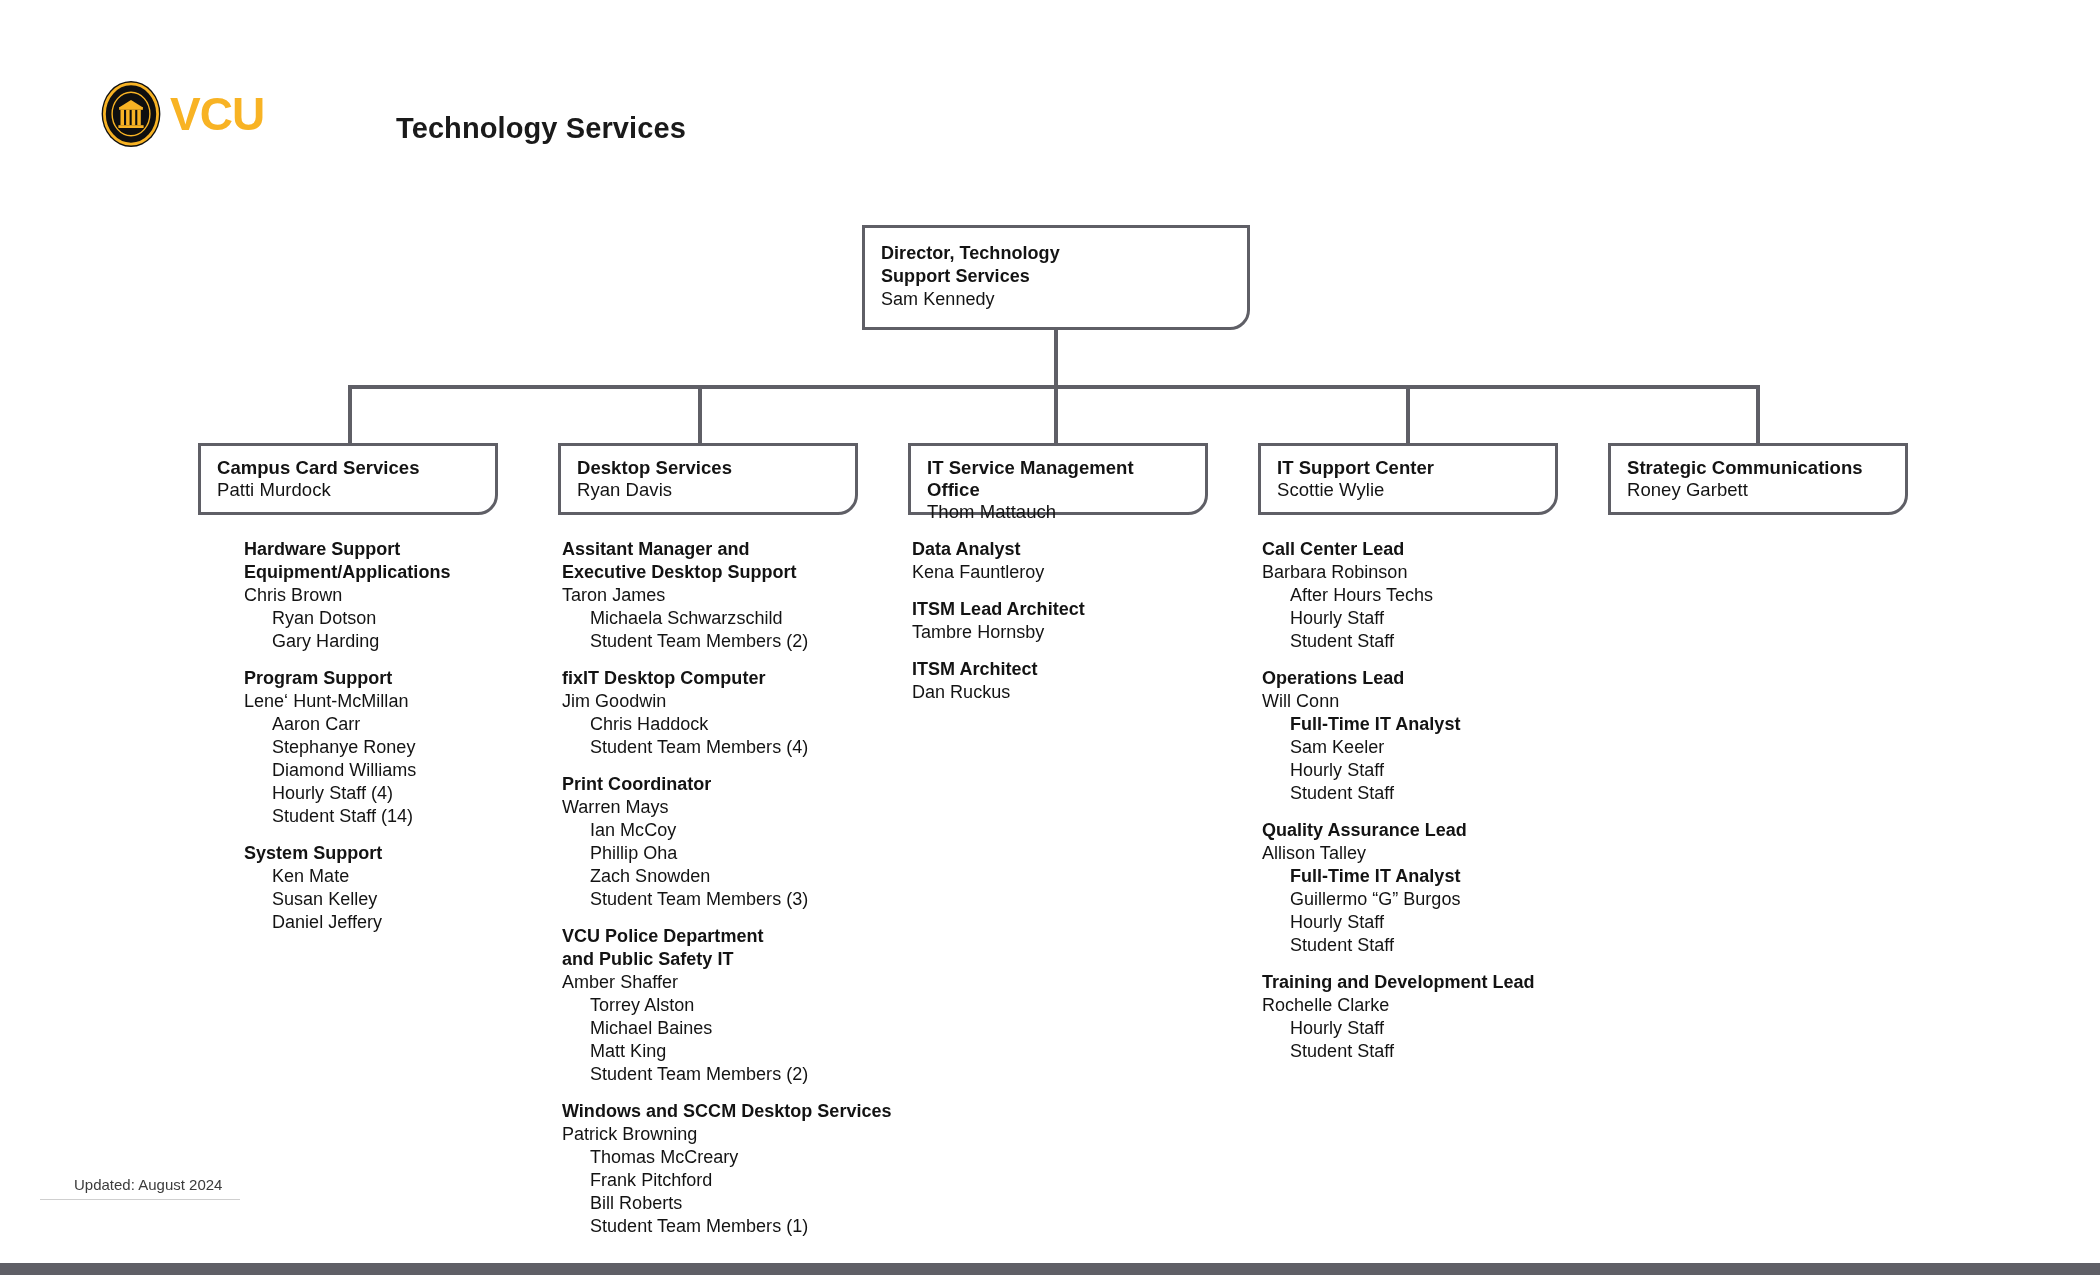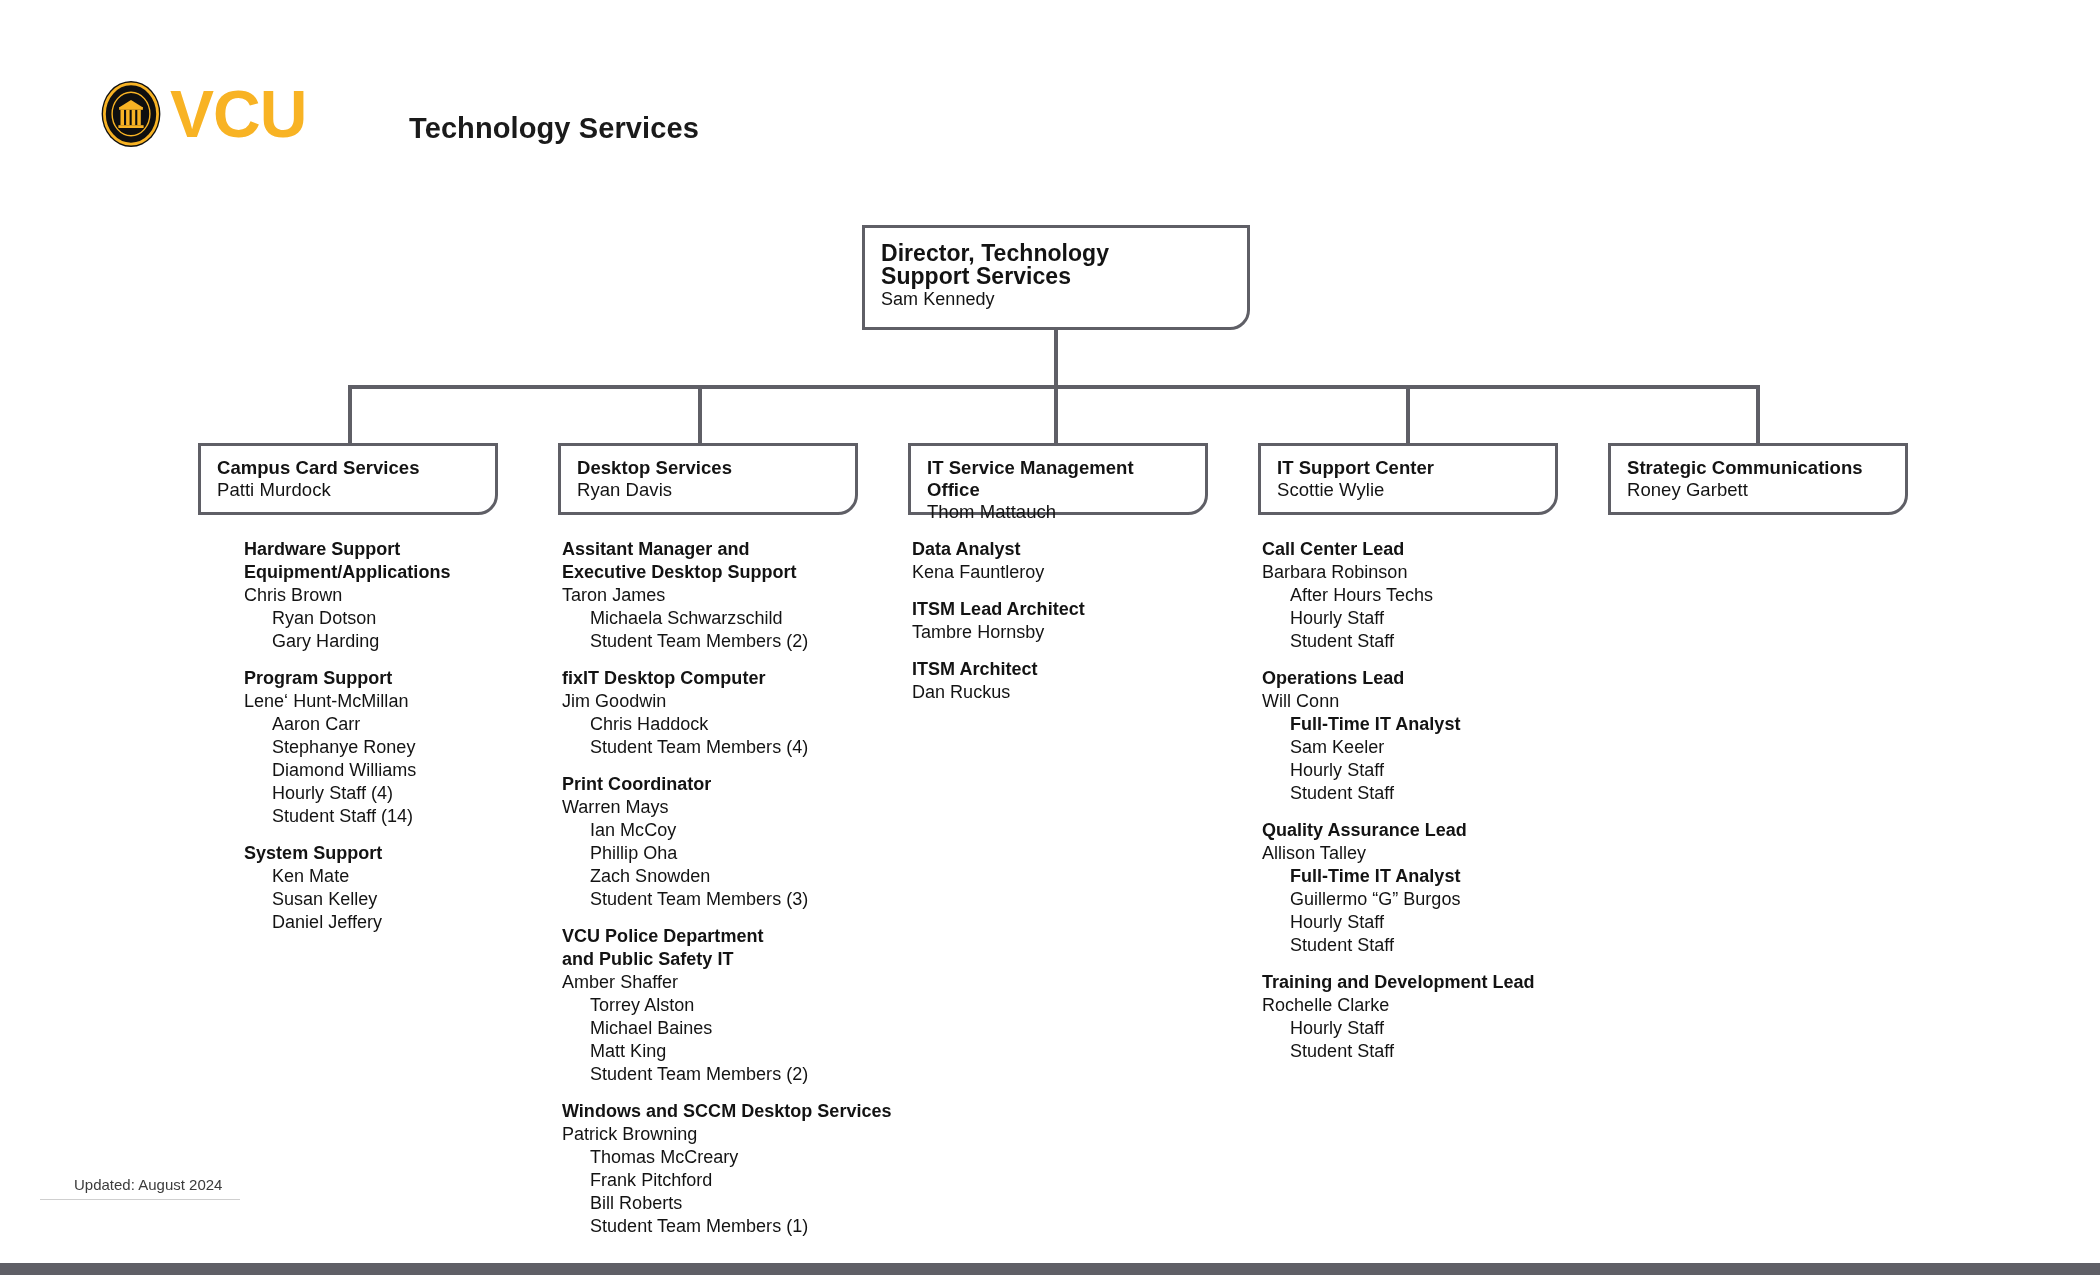--- a/index.html
+++ b/index.html
@@ -36,47 +36,46 @@
 
   #vcu-seal {
     width: 70px; height: 70px;
     flex: 0 0 auto;
   }
 
   #vcu-wordmark {
     margin-left: 4px;
     font-family: "Liberation Sans", sans-serif;
     font-weight: bold;
-    font-size: 66px;
+    font-size: 46px;
     letter-spacing: -1px;
     color: #F8B324;
     line-height: 70px;
   }
 
   #page-title {
     position: absolute;
     left: 396px; top: 112px;
     font-size: 29px;
     font-weight: bold;
     color: #1a1a1a;
     letter-spacing: 0.1px;
-    margin-left: 13px;
   }
 
   
   .node-box {
     position: absolute;
     background: #ffffff;
     border: 3px solid #5f5f66;
     border-bottom-right-radius: 20px;
     padding: 14px 16px 10px 16px;
   }
 
   .node-title {
-    font-size: 23px;
+    font-size: 18px;
     font-weight: bold;
     color: #131313;
     line-height: 23px;
     letter-spacing: 0.05px;
     white-space: pre-line;
   }
 
   .node-person {
     font-size: 18px;
     font-weight: normal;

